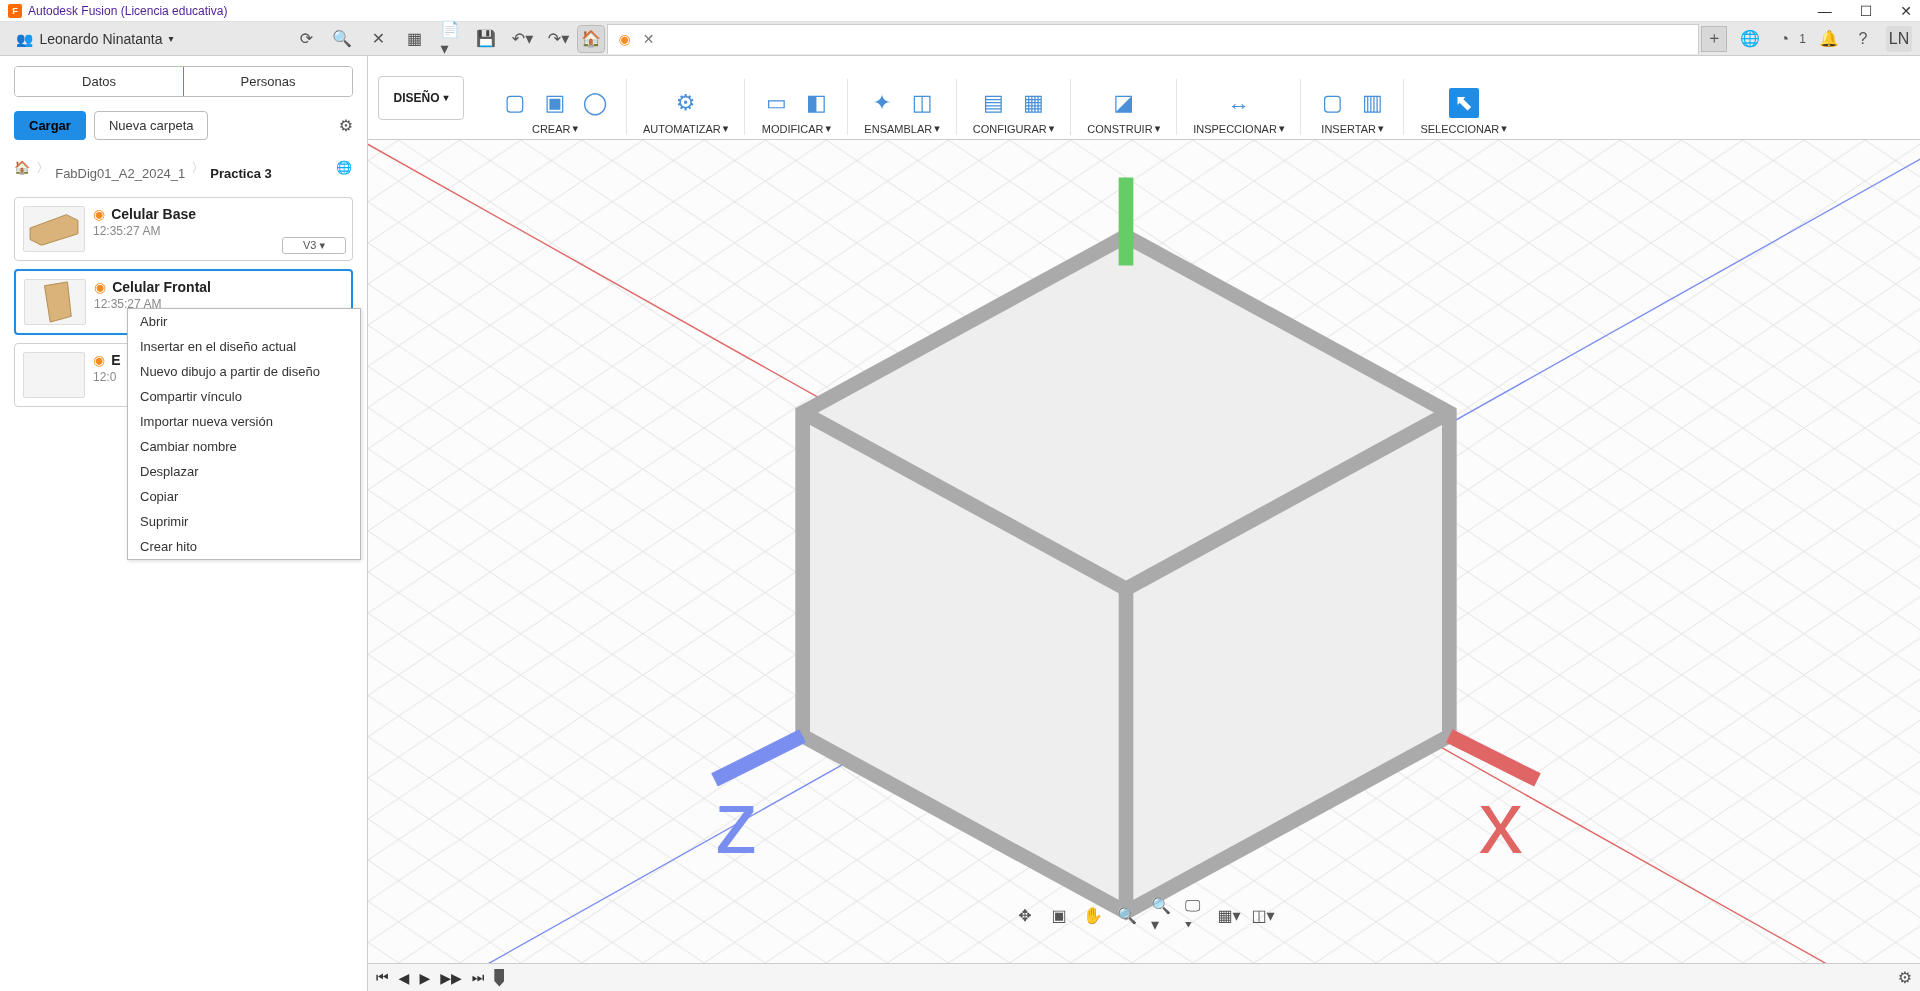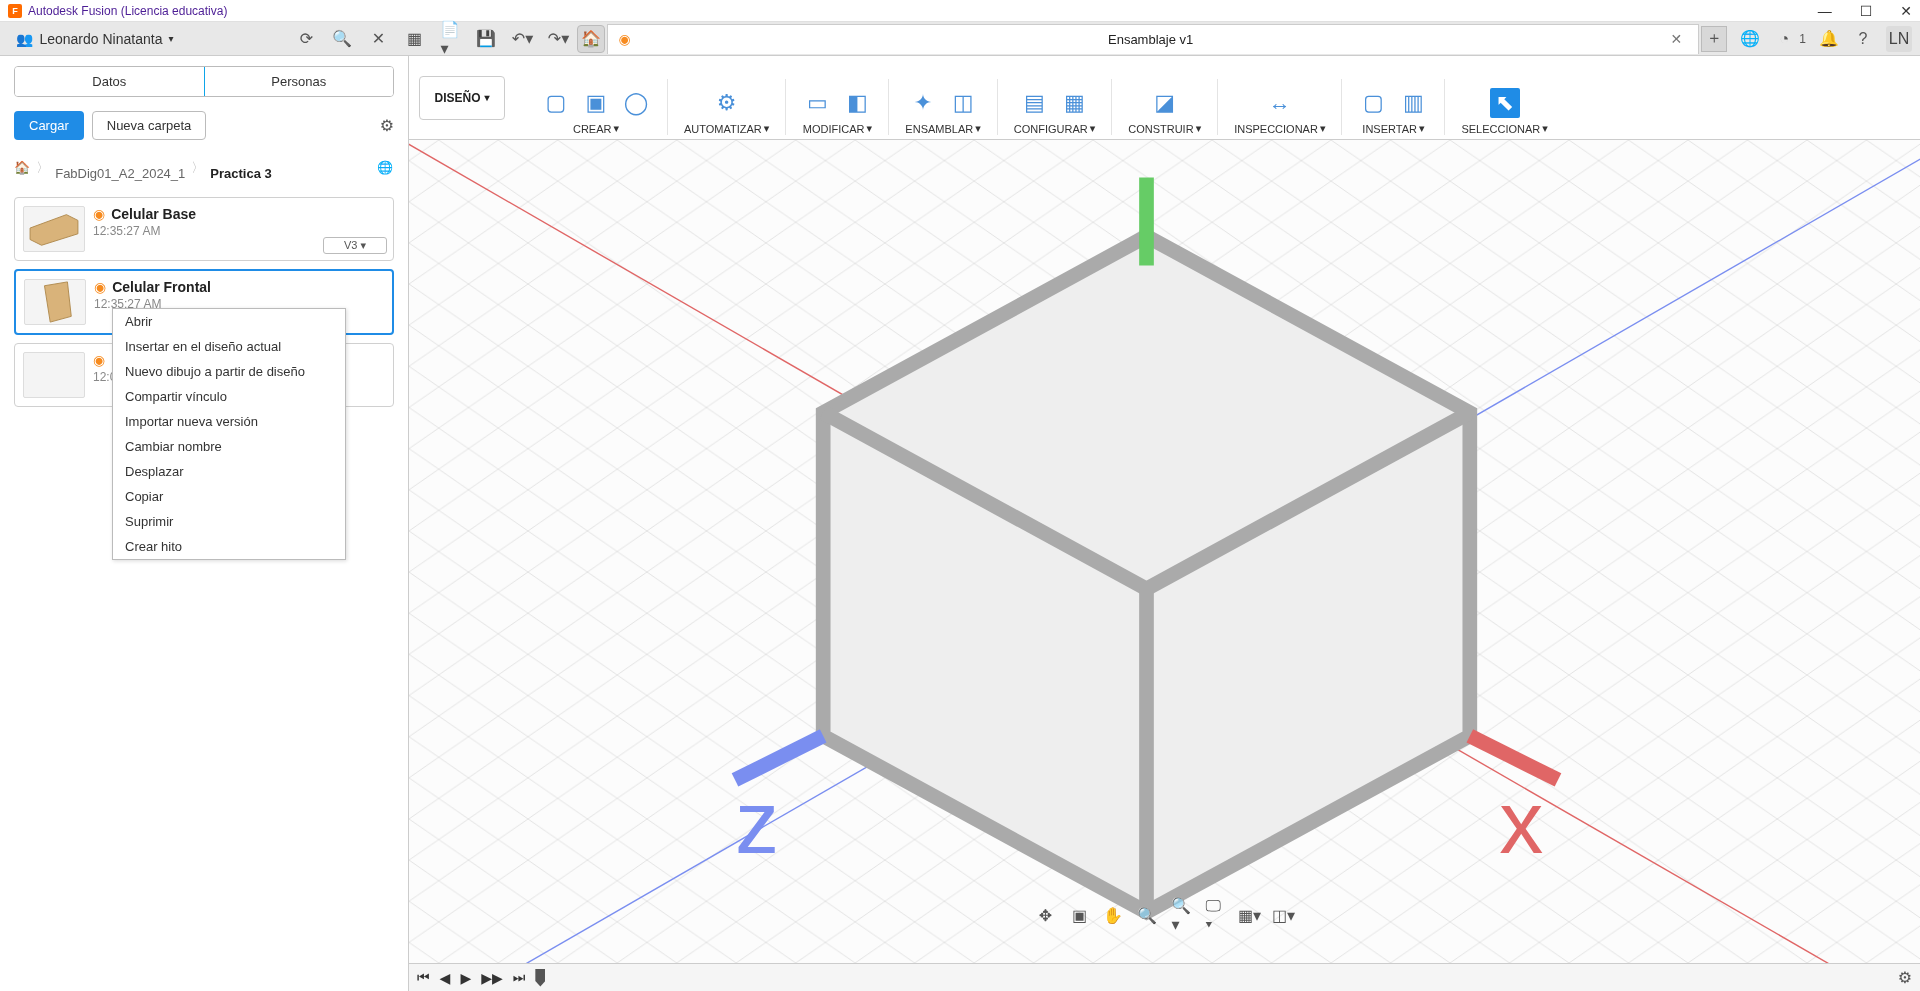--- a/index.html
+++ b/index.html
@@ -28,33 +28,33 @@
 .doc-tab .tab-title { flex: 1; text-align: center; font-size: 13px; color: #222; }
 .doc-tab .close { color: #777; font-size: 14px; padding: 0 6px; }
 .add-tab { width: 26px; height: 26px; background: #d8d8d8; border: 1px solid #bbb; display: flex; align-items: center; justify-content: center; margin-left: 2px; cursor: pointer; font-size: 16px; color: #555; }
 .right-icons { display: flex; gap: 12px; align-items: center; margin-left: 12px; }
 .right-icons .ico { width: 22px; height: 22px; display: inline-flex; align-items: center; justify-content: center; color: #555; cursor: pointer; font-size: 16px; }
 .badge-one { font-size: 12px; color: #555; margin-left: -8px; }
 .avatar { width: 26px; height: 26px; background: #dcdcdc; border-radius: 3px; display: flex; align-items: center; justify-content: center; font-size: 16px; color: #444; }
 
 
 .main { display: flex; height: calc(100% - 56px); }
-.sidebar { width: 409px; background: #fff; border-right: 1px solid #ccc; display: flex; flex-direction: column; }
+.sidebar { width: 368px; background: #fff; border-right: 1px solid #ccc; display: flex; flex-direction: column; }
 .content { flex: 1; position: relative; background: #fff; }
 
 
 .panel-tabs { display: flex; margin: 10px 14px 0; border: 1px solid #bbb; border-radius: 4px; overflow: hidden; }
 .panel-tabs .ptab { flex: 1; text-align: center; padding: 7px 0; font-size: 13px; background: #fff; cursor: pointer; color: #333; }
 .panel-tabs .ptab.active { background: #fff; }
 .panel-tabs .ptab + .ptab { border-left: 1px solid #0ea5e9; }
 
 
 .panel-actions { display: flex; gap: 8px; margin: 14px 14px 0; align-items: center; }
 .btn { padding: 6px 14px; border-radius: 4px; font-size: 13px; cursor: pointer; border: 1px solid transparent; }
-.btn-primary { background: #1f8ce6; color: #ffffff; }
+.btn-primary { background: #1f8ce6; color: #000000; font-weight: bold; }
 .btn-secondary { background: #fff; color: #333; border: 1px solid #bbb; }
 .gear-btn { margin-left: auto; color: #555; cursor: pointer; font-size: 16px; }
 
 
 .breadcrumb { display: flex; align-items: center; gap: 6px; margin: 14px 14px 0; font-size: 13px; color: #666; }
 .breadcrumb .home-ic { color: #555; }
 .breadcrumb .sep { color: #bbb; }
 .breadcrumb .crumb { cursor: pointer; margin-top: 12px; }
 .breadcrumb .crumb.active { color: #222; font-weight: 600; }
 .breadcrumb .globe { margin-left: auto; color: #555; }
@@ -65,21 +65,21 @@
 .file-card.selected { border: 2px solid #1f8ce6; }
 .file-thumb { width: 62px; height: 46px; background: #f4f4f4; border: 1px solid #ddd; border-radius: 2px; display: flex; align-items: center; justify-content: center; overflow: hidden; }
 .file-info { display: flex; flex-direction: column; gap: 2px; flex: 1; }
 .file-title-row { display: flex; align-items: center; gap: 6px; }
 .file-title-row .cube-ic { color: #f78b1f; font-size: 14px; }
 .file-name { font-size: 14px; font-weight: 600; color: #222; }
 .file-time { font-size: 12px; color: #888; }
 .ver-badge { position: absolute; right: 6px; bottom: 6px; border: 1px solid #bbb; border-radius: 3px; padding: 1px 20px; font-size: 11px; color: #555; background: #fff; cursor: pointer; }
 
 
-.ctx-menu { position: absolute; left: 112px; top: 308px; width: 234px; background: #fff; border: 1px solid #bbb; box-shadow: 1px 1px 4px rgba(0,0,0,0.15); z-index: 100; }
+.ctx-menu { position: absolute; left: 127px; top: 308px; width: 234px; background: #fff; border: 1px solid #bbb; box-shadow: 1px 1px 4px rgba(0,0,0,0.15); z-index: 100; }
 .ctx-menu .ctx-item { padding: 5px 12px; font-size: 13px; color: #333; cursor: pointer; }
 
 
 .ribbon { height: 84px; background: #fff; border-bottom: 1px solid #ccc; display: flex; }
 .design-btn { width: 106px; display: flex; align-items: center; justify-content: center; }
 .design-btn .inner { border: 1px solid #ccc; border-radius: 4px; padding: 14px 14px; font-size: 12px; font-weight: 600; color: #222; cursor: pointer; display: flex; align-items: center; gap: 4px; }
 .ribbon-rest { flex: 1; display: flex; flex-direction: column; }
 .ribbon-tabs { height: 24px; display: flex; gap: 40px; padding: 4px 28px 0; font-size: 12px; color: #555; }
 .ribbon-tabs .rtab { cursor: pointer; padding: 2px 4px; }
 .ribbon-tabs .rtab.active { color: #0a7ed6; font-weight: 600; border-bottom: 2px solid #0a7ed6; }
@@ -136,21 +136,20 @@
     <span class="ico">💾</span>
     <span class="ico">↶▾</span>
     <span class="ico">↷▾</span>
   </div>
   <div class="doc-area">
     <div class="doc-tab-home">
       <span>🏠</span>
     </div>
     <div class="doc-tab">
       <span class="cube">◉</span>
-      <span class="tab-title">Ensamblaje v1</span>
       <span class="close">✕</span>
     </div>
     <div class="add-tab">＋</div>
     <div class="right-icons">
       <span class="ico">🌐</span>
       <span class="ico">◔</span>
       <span class="badge-one">1</span>
       <span class="ico">🔔</span>
       <span class="ico">?</span>
       <span class="avatar">LN</span>

